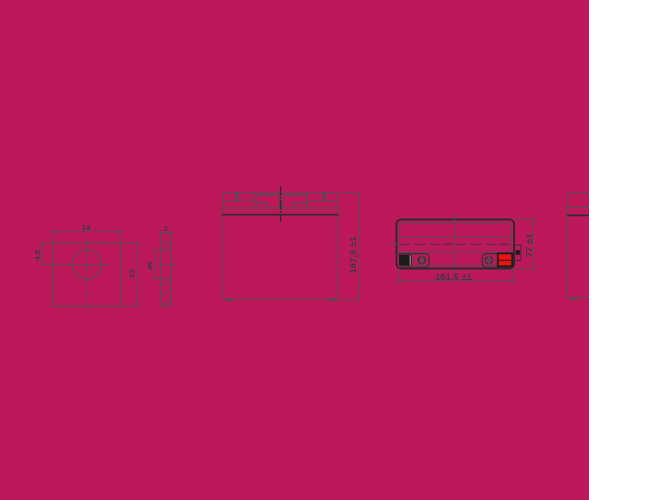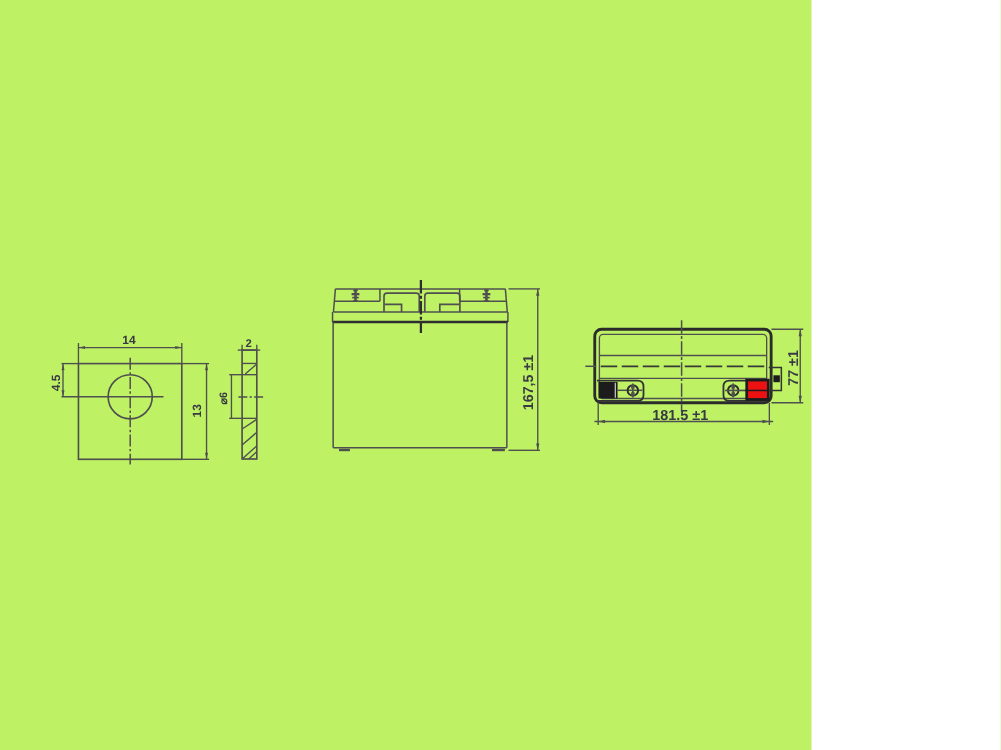--- a/index.html
+++ b/index.html
@@ -1,16 +1,16 @@
 <!DOCTYPE html>
 <html><head>
 <meta charset="utf-8">
 <style>
   html,body{margin:0;padding:0;background:#fff;}
-  .wrap{width:541px;height:500px;position:relative;background:#bef264;overflow:hidden;}
+  .wrap{width:589px;height:500px;position:relative;background:#be185d;overflow:hidden;}
   svg{position:absolute;top:0;left:0;}
   text{font-family:"Liberation Sans", sans-serif;font-weight:bold;fill:#3a3a44;}
 </style>
 </head>
 <body>
 <div class="wrap">
 <svg width="667" height="500" viewBox="0 0 667 500">
 <defs>
 </defs>
 <g stroke="#4f4f4f" stroke-width="1" fill="none" stroke-linecap="butt">

